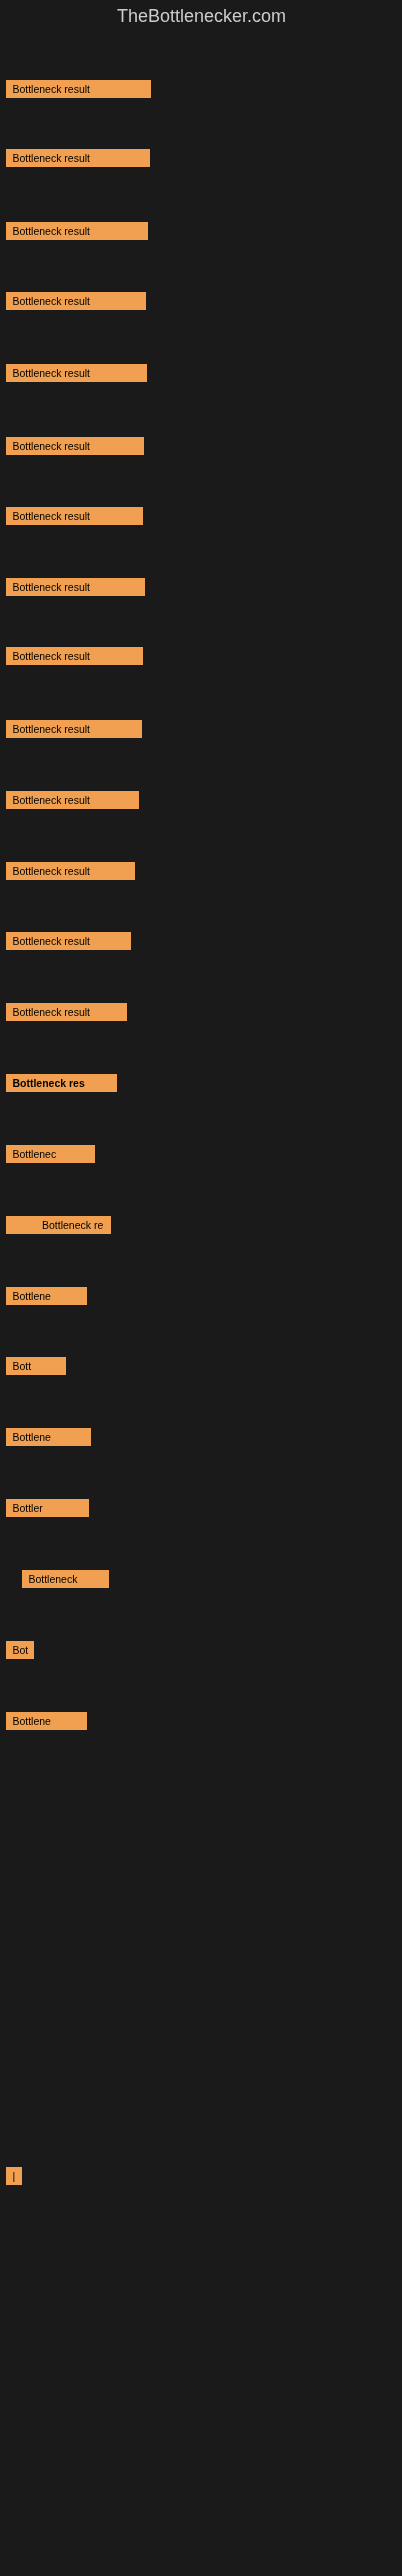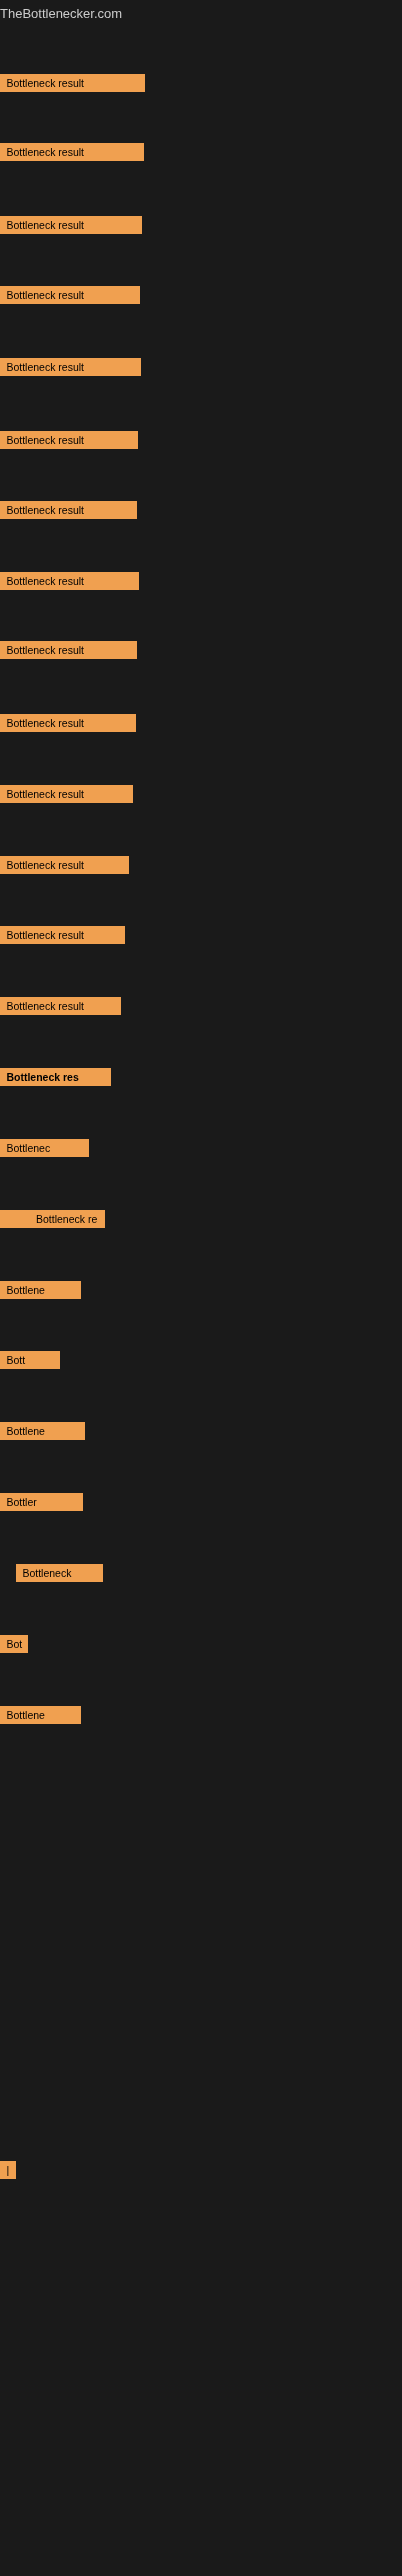--- a/index.html
+++ b/index.html
@@ -10,30 +10,30 @@
 
     body {
       width: 403px;
       min-height: 2576px;
       background-color: #1a1a1a;
       font-family: Arial, sans-serif;
       position: relative;
     }
 
     .site-title {
-      text-align: left;
+      text-align: center;
       color: #cccccc;
-      font-size: 13px;
+      font-size: 18px;
       padding: 6.4px 0;
       background-color: #1a1a1a;
     }
 
     .bottleneck-item {
       position: absolute;
-      left: 0;
+      left: 6px;
       background-color: #f0a050;
       color: #000000;
       font-size: 10.5px;
       font-weight: normal;
       padding: 3.2px 6.4px;
       white-space: nowrap;
       overflow: hidden;
     }
   </style>
 </head>

